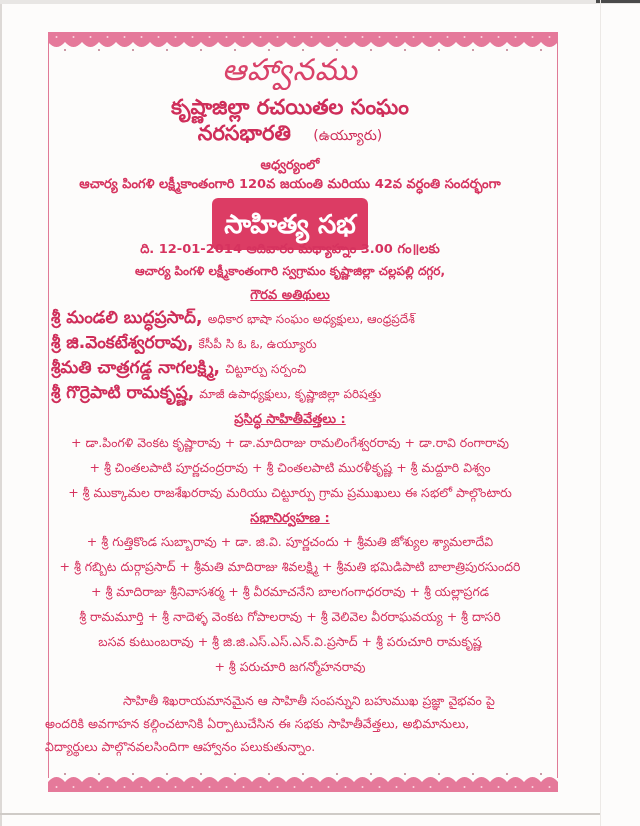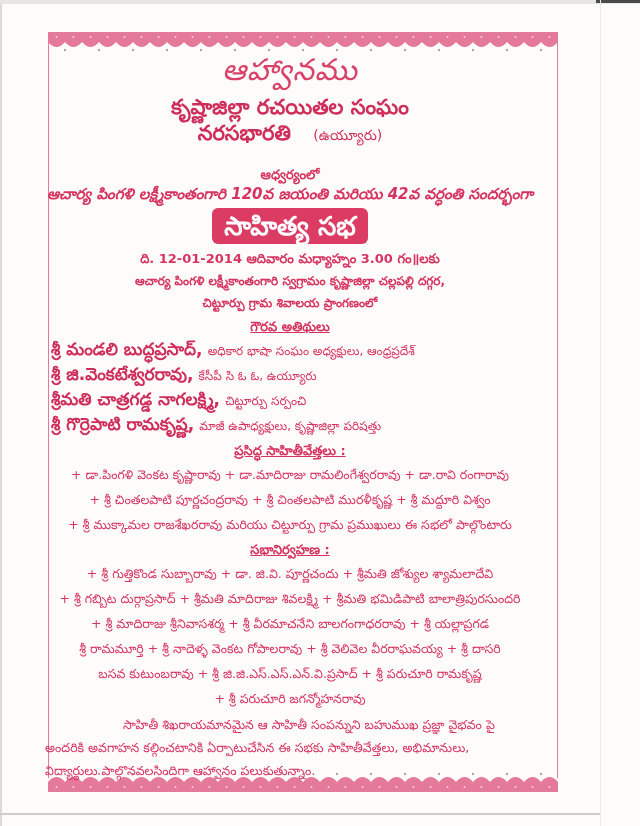--- a/index.html
+++ b/index.html
@@ -22,36 +22,36 @@
   }
   .scallop { position: absolute; left: 48px; width: 510px; height: 22px; }
   .scallop.top { top: 32px; }
   .scallop.bottom { top: 770px; }
 
   .content { position: absolute; left: 39px; top: 50px; width: 502px; text-align: center; }
   .logo { font-family: "DejaVu Serif", serif; font-style: italic; font-size: 30px; color: #d9436a; height: 40px; line-height: 40px; letter-spacing: 1px; }
   .org1 { font-size: 21px; font-weight: bold; color: #cf2e5a; margin-top: 4px; line-height: 26px; }
   .org2 { font-size: 21px; font-weight: bold; color: #cf2e5a; line-height: 26px; }
   .org2 .small { font-size: 14px; font-weight: normal; margin-left: 15px; }
-  .under { font-size: 13px; font-weight: bold; margin-top: 18px; line-height: 18px; }
-  .occasion { font-size: 15px; font-weight: bold; line-height: 20px; font-style: italic; }
+  .under { font-size: 13px; font-weight: bold; margin-top: 8px; line-height: 18px; }
+  .occasion { font-size: 13px; font-weight: bold; line-height: 20px; }
   .badge-wrap { margin-top: 4px; height: 40px; }
   .badge {
     display: inline-block; background: #dc3c64; color: #fff; font-size: 26px; font-weight: bold;
-    padding: 0 12px; height: 36px; line-height: 36px; border-radius: 6px; font-family: "DejaVu Serif", serif;
+    padding: 8px 12px; height: 36px; line-height: 36px; border-radius: 6px; font-family: "DejaVu Serif", serif;
   }
   .dt { font-size: 13px; font-weight: bold; line-height: 22px; }
   .venue { font-size: 12px; line-height: 22px; font-weight: bold; }
   .section-head { font-size: 13px; font-weight: bold; text-decoration: underline; line-height: 22px; margin-top: 2px; }
   .guests { text-align: left; padding-left: 12px; }
   .guest { line-height: 23px; white-space: nowrap; }
   .guest .name { font-size: 17px; font-weight: bold; color: #cf2e5a; }
   .guest .role { font-size: 12px; }
   .para { text-align: center; padding: 0 6px; font-size: 12.5px; line-height: 25px; }
-  .closing { text-align: left; padding: 0 6px; font-size: 12.5px; line-height: 23px; margin-top: 2px; }
+  .closing { text-align: left; padding: 0 6px; font-size: 12.5px; line-height: 23px; margin-top: 10px; }
   .closing .indent { padding-left: 78px; }
 </style>
 </head>
 <body>
 
 <div class="scan-left"></div>
 <div class="scan-top"></div>
 <div class="scan-top-dark"></div>
 <div class="scan-right"></div>
 <div class="scan-bottom"></div>
@@ -91,21 +91,20 @@
   </div>
   <div class="under">ఆధ్వర్యంలో</div>
   <div class="occasion">ఆచార్య పింగళి లక్ష్మీకాంతంగారి 120వ జయంతి మరియు 42వ వర్ధంతి సందర్భంగా</div>
 
   <div class="badge-wrap">
     <span class="badge">సాహిత్య సభ</span>
   </div>
 
   <div class="dt">ది. 12-01-2014 ఆదివారం మధ్యాహ్నం 3.00 గం॥లకు</div>
   <div class="venue">ఆచార్య పింగళి లక్ష్మీకాంతంగారి స్వగ్రామం కృష్ణాజిల్లా చల్లపల్లి దగ్గర,</div>
-  <div class="venue">చిట్టూర్పు గ్రామ శివాలయ ప్రాంగణంలో</div>
 
   <div class="section-head">గౌరవ అతిథులు</div>
   <div class="guests">
     <div class="guest">
       <span class="name">శ్రీ మండలి బుద్ధప్రసాద్,</span>
       <span class="role">అధికార భాషా సంఘం అధ్యక్షులు, ఆంధ్రప్రదేశ్</span>
     </div>
     <div class="guest">
       <span class="name">శ్రీ జి.వెంకటేశ్వరరావు,</span>
       <span class="role">కేసీపీ సి ఓ ఓ, ఉయ్యూరు</span>

